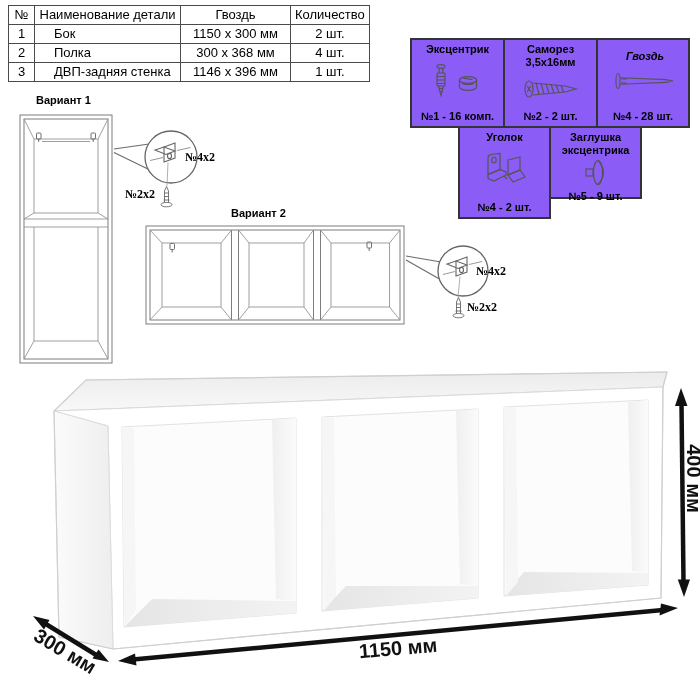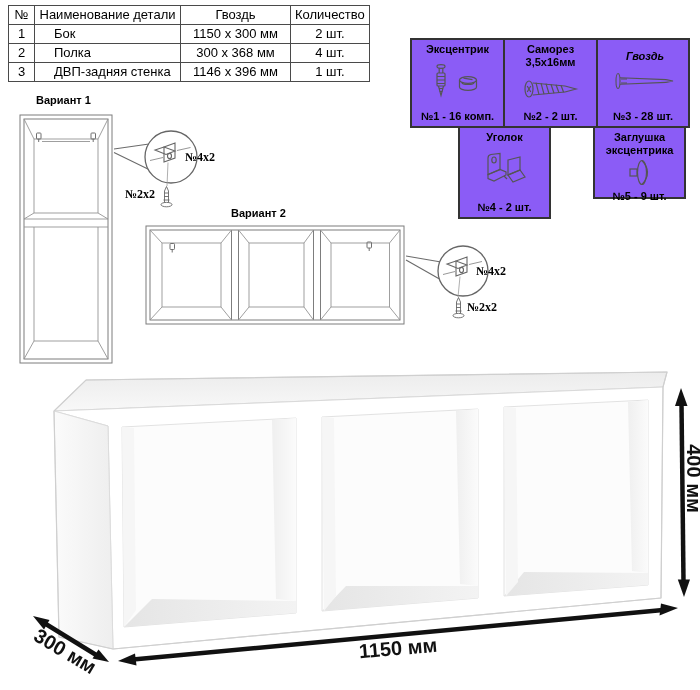--- a/index.html
+++ b/index.html
@@ -110,28 +110,28 @@
       <div class="hw-icon" style="padding-top:8px;">
         <svg width="66" height="20" viewBox="0 0 66 20">
           <g fill="none" stroke="#555" stroke-width="1.1">
             <ellipse cx="8" cy="10" rx="2" ry="7.5"></ellipse>
             <path d="M10,6.8 L56,8.6 M10,13.2 L56,11.4"></path>
             <path d="M56,8.6 L63,10 L56,11.4"></path>
             <path d="M11,8 h6 M11,12 h6"></path>
           </g>
         </svg>
       </div>
-      <div class="hw-count">№3 - 28 шт.</div>
+      <div class="hw-count">№4 - 28 шт.</div>
       <div class="hw-title" style="position:absolute;margin-top:0;"></div>
     </div>
   </div>
 
   <div class="lbl hw-title" style="left:598px;top:50px;width:94px;font-style:italic;">Гвоздь</div>
 
-  <div class="hw-row abs" style="left:458px;top:126px;gap:44px;">
+  <div class="hw-row abs" style="left:458px;top:126px;">
     <div class="hw-cell" style="width:93px;height:93px;">
       <div class="hw-title">Уголок</div>
       <div class="hw-icon">
         <svg width="62" height="44" viewBox="0 0 62 44">
           <g fill="none" stroke="#555" stroke-width="1.2">
             <path d="M14,8 q0,-3 3,-3.5 l9,-1 v16 l-12,5 z"></path>
             <ellipse cx="20" cy="10" rx="2.2" ry="3"></ellipse>
             <path d="M14,24.5 l12,-5 l6,2.5 v3 l-12,6 l-6,-2.5 z"></path>
             <path d="M34,10 l12,-3 v13 l-12,5 z"></path>
             <path d="M34,25 l12,-5 l5,7 l-12,5 z"></path>

